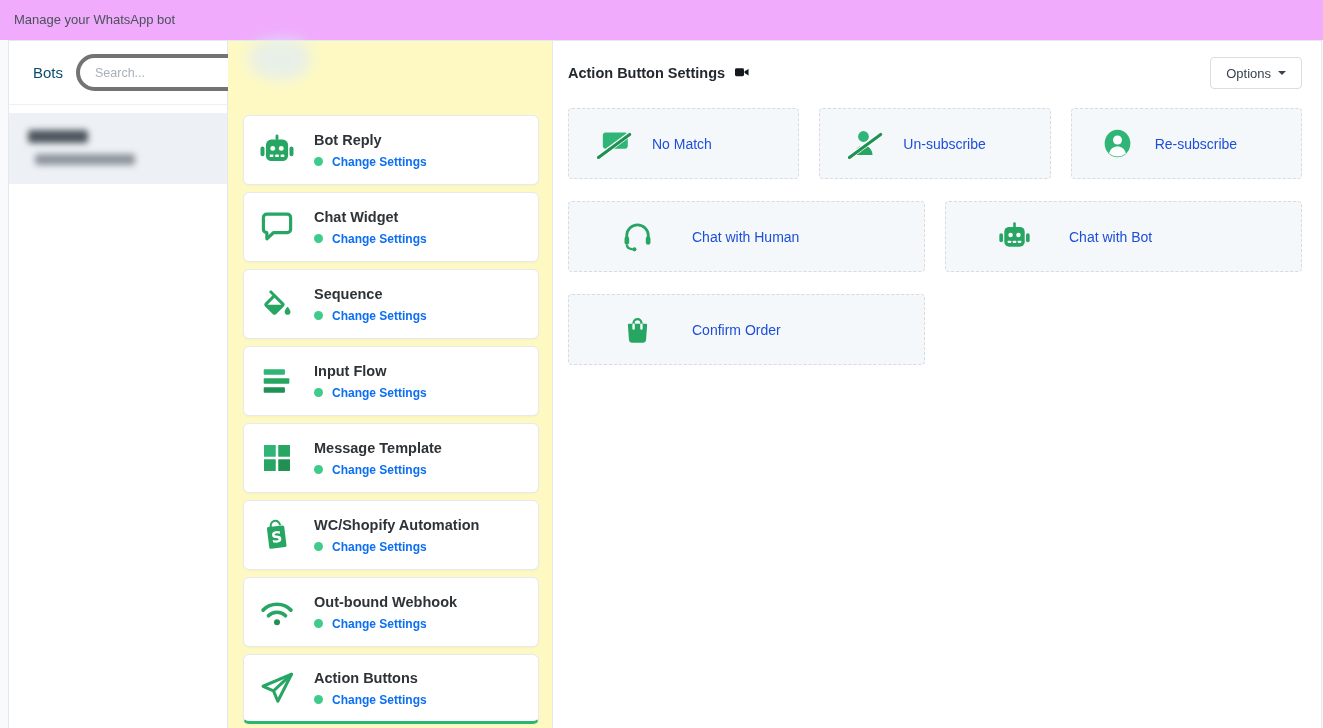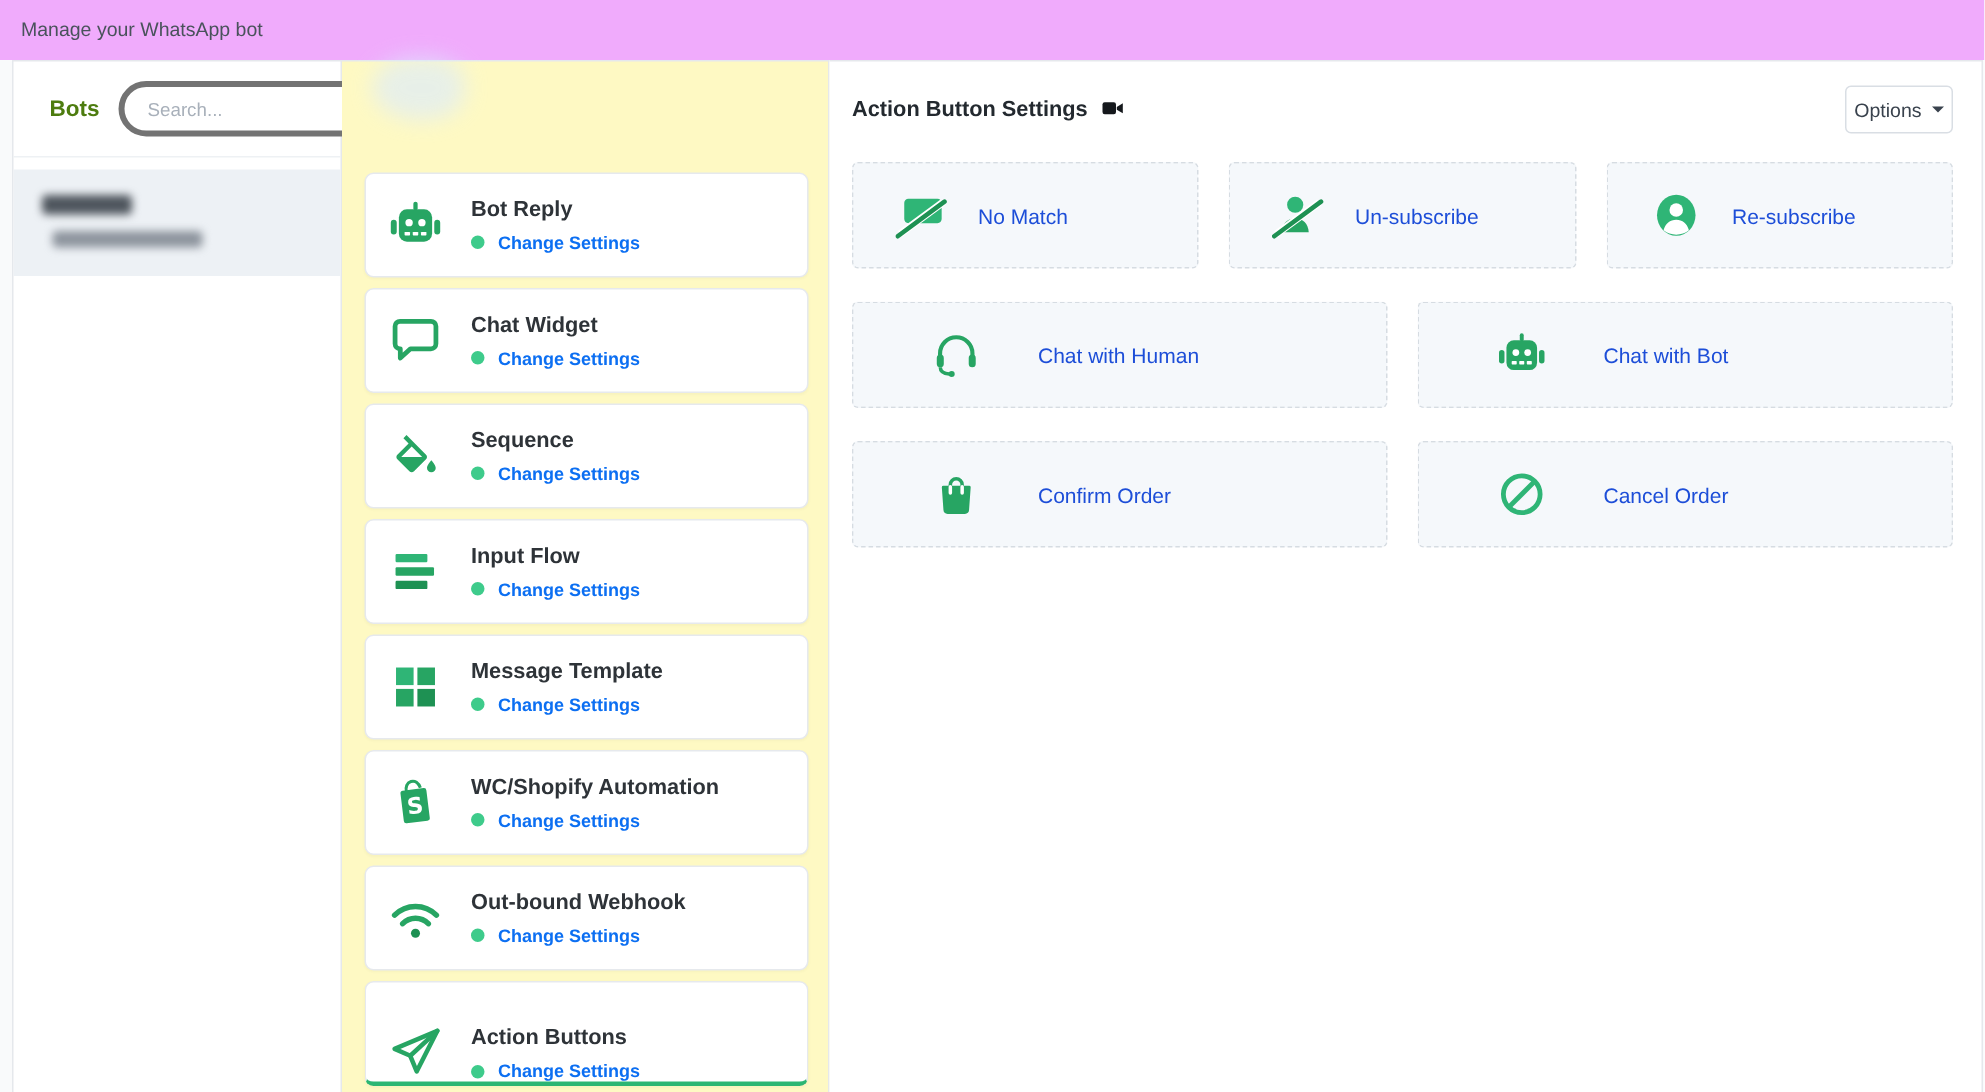--- a/index.html
+++ b/index.html
@@ -27,21 +27,21 @@
   .action-panel {
     position:absolute; left:553px; top:40px; right:1px; bottom:0;
     background:#fff; border-top:1px solid #e5e8ec; border-right:1px solid #e5e8ec;
   }
 
   
   .sb-head {
     height:64px; display:flex; align-items:center; gap:13px;
     padding:0 14px 0 24px; border-bottom:1px solid #eef1f4;
   }
-  .sb-title { font-size:15px; font-weight:700; color:#4d7c0f; }
+  .sb-title { font-size:15px; font-weight:400; color:#0c4a6e; }
   .sb-search {
     flex:1; height:37px; border:4px solid #737373; border-radius:19px;
     padding:0 15px; font-size:12.5px; color:#49525b; outline:none; background:#fff;
     font-family:inherit;
   }
   .sb-search::placeholder { color:#a8b0ba; }
   .bot-item {
     margin-top:8px; height:71px; background:#edf1f5; cursor:pointer; overflow:hidden;
   }
   .blur-bar { border-radius:3px; filter:blur(3px); }
@@ -54,38 +54,38 @@
     background:#dcebfc; opacity:.65; filter:blur(7px);
     border-radius:55% 45% 50% 60%;
   }
   .feature-list { position:absolute; left:15px; top:74px; width:296px; }
   .feature-card {
     height:70px; margin-bottom:7px; background:#fff;
     border:1px solid #e6e9ed; border-radius:6px;
     display:flex; align-items:center; padding-left:14px;
     box-shadow:0 1px 2px rgba(20,30,40,.03); cursor:pointer;
   }
-  .feature-card.active { border-bottom:3px solid #2bb673;align-items:flex-end; }
+  .feature-card.active { border-bottom:3px solid #2bb673; }
   .f-icon { width:44px; height:40px; flex:0 0 44px; display:flex; align-items:center; }
   .f-icon svg { width:38px; height:38px; }
   .f-body { display:flex; flex-direction:column; margin-left:12px; }
   .f-title { font-size:14.5px; font-weight:600; color:#2e3338; margin-bottom:7px; }
   .f-link-row { display:flex; align-items:center; gap:9px; }
   .status-dot { width:9px; height:9px; border-radius:50%; display:inline-block; }
   .f-link { font-size:12px; font-weight:700; text-decoration:none; cursor:pointer; }
 
   
   .panel-head { position:relative; height:67px; }
   .panel-title-wrap {
     position:absolute; left:15px; top:24px; display:flex; align-items:flex-start; gap:9px;
   }
   .panel-title { font-size:14.5px; font-weight:600; color:#23292f; }
   .video-icon svg { width:16px; height:15px; display:block; }
   .options-btn {
-    position:absolute; right:19px; top:16px; height:32px; padding:0 5px;
+    position:absolute; right:19px; top:16px; height:32px; padding:0 15px;
     background:#fff; border:1px solid #d9dee4; border-radius:4px;
     font-size:13px; color:#39424d; font-family:inherit; cursor:pointer;
     display:flex; align-items:center; gap:7px;
   }
   .caret-down {
     width:0; height:0; border-left:4px solid transparent; border-right:4px solid transparent;
     border-top:4.5px solid #39424d; display:inline-block;
   }
   .action-rows { position:absolute; left:15px; right:19px; top:67px; }
   .action-row { display:grid; column-gap:20px; margin-bottom:22px; }
@@ -345,24 +345,15 @@
         <div class="action-card cols-2">
           <span class="ab-icon">
             <svg viewBox="0 0 24 24">
               <path d="M9.3 11.4 V7.6 a2.7 2.7 0 0 1 5.4 0 v3.8" fill="none" stroke="#27a563" stroke-width="1.6" stroke-linecap="round"></path>
               <path d="M6.1 8.1 h11.8 a0.7 0.7 0 0 1 .7 .75 l-.75 10.4 a1.9 1.9 0 0 1 -1.9 1.75 H8.05 a1.9 1.9 0 0 1 -1.9 -1.75 L5.4 8.85 a0.7 0.7 0 0 1 .7 -.75 z" fill="#27a563"></path>
               <path d="M9.3 8.6 v2.8 M14.7 8.6 v2.8" fill="none" stroke="#fff" stroke-width="1.6" stroke-linecap="round"></path>
             </svg>
           </span>
           <span class="ab-label">Confirm Order</span>
         </div>
-        <div class="action-card cols-2">
-          <span class="ab-icon">
-            <svg viewBox="0 0 24 24">
-              <circle cx="12" cy="12" r="8.4" fill="none" stroke="#2fb576" stroke-width="2.2"></circle>
-              <line x1="6.4" y1="17.6" x2="17.6" y2="6.4" stroke="#2fb576" stroke-width="2.2" stroke-linecap="round"></line>
-            </svg>
-          </span>
-          <span class="ab-label">Cancel Order</span>
-        </div>
       </div>
     </div>
 </section>
 
 </body></html>

